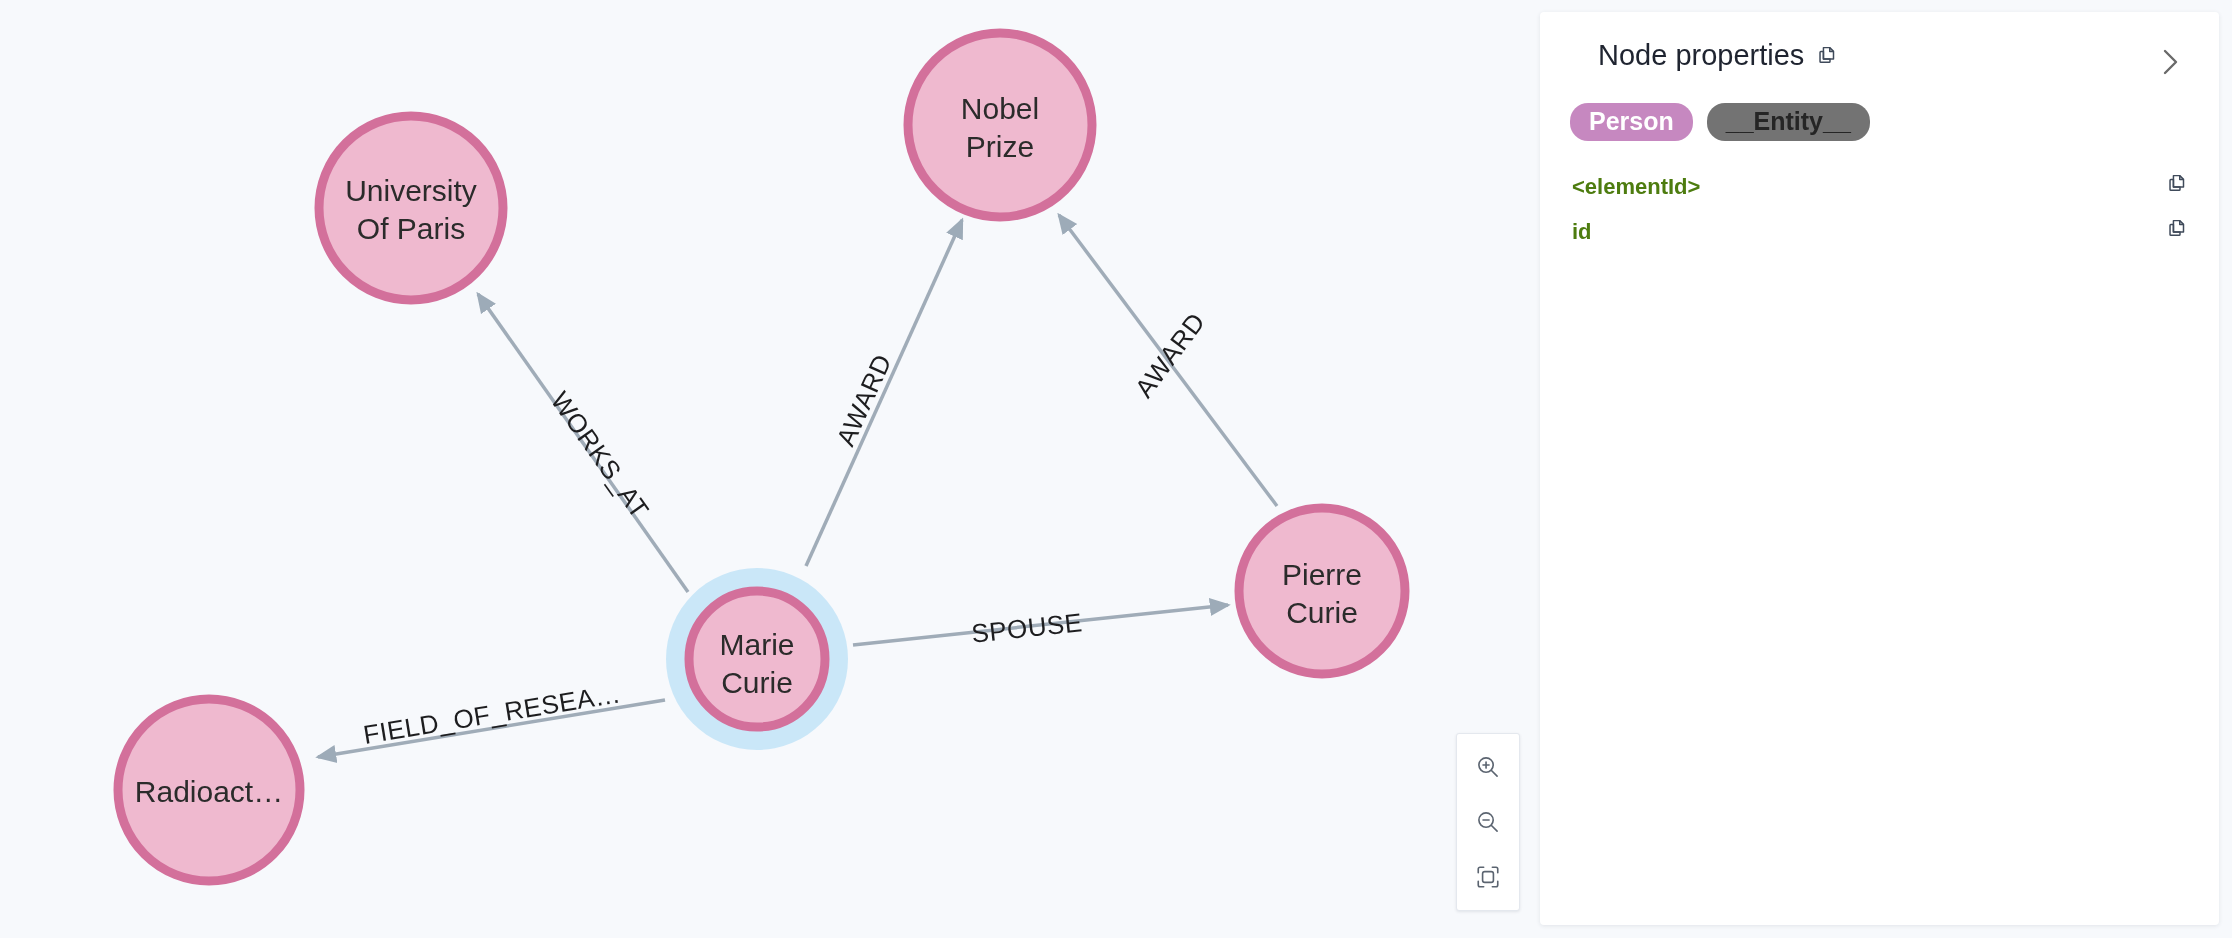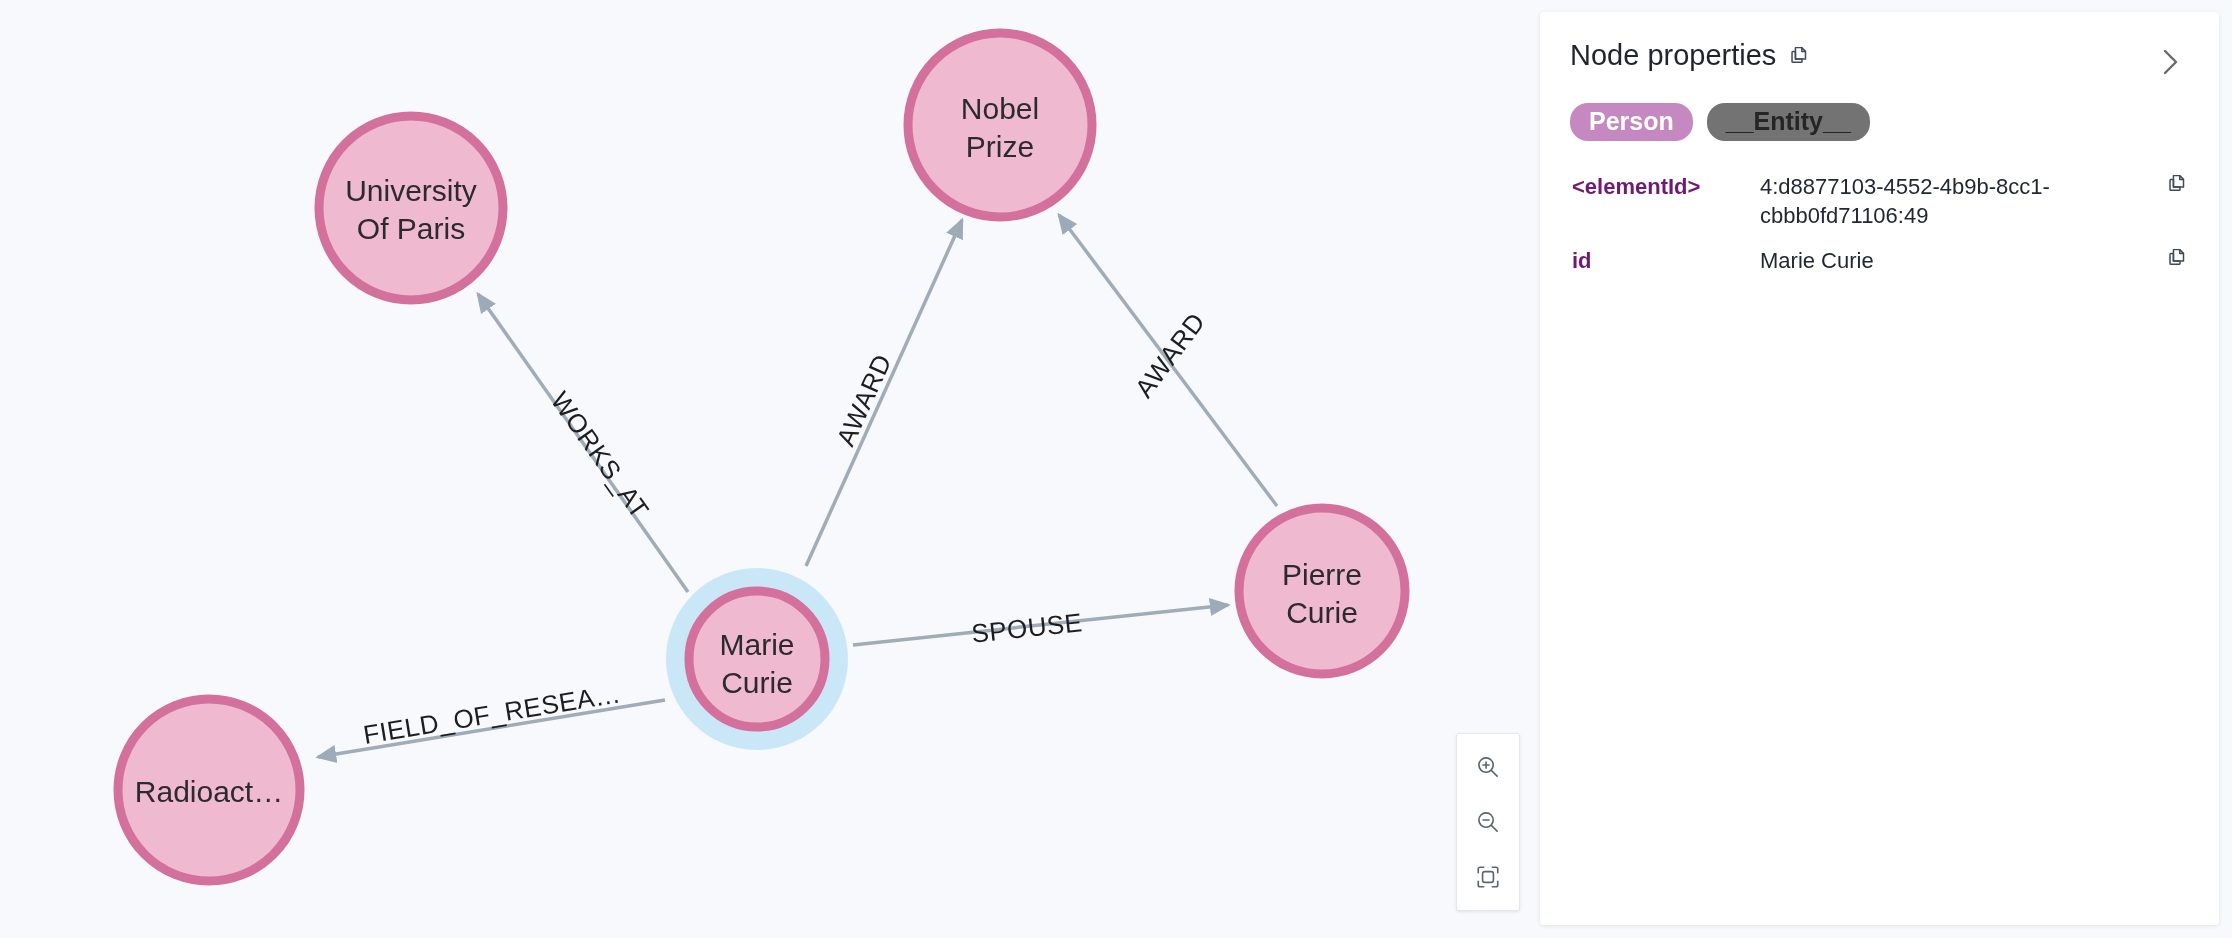--- a/index.html
+++ b/index.html
@@ -66,21 +66,21 @@
     width: 679px; height: 913px;
     background: #ffffff;
     border-radius: 4px;
     box-shadow: 0 1px 4px rgba(40,50,70,0.10);
     padding: 26px 30px 0 30px;
   }
   .panel-header-row {
     display: flex; align-items: flex-start; justify-content: space-between;
     height: 42px;
   }
-  .panel-title-wrap { display: flex; align-items: center; gap: 12px; }
+  .panel-title-wrap { display: flex; align-items: center; gap: 12px; margin-left: 28px; }
   .panel-title {
     font-size: 29px; font-weight: 400; color: #1f2430;
     line-height: 34px;
   }
   .hdr-copy-icon { display: block; margin-top: 4px; cursor: pointer; }
   .panel-collapse {
     cursor: pointer; padding: 4px 6px 4px 10px; line-height: 0;
   }
 
   .chip-row { display: flex; gap: 14px; margin-top: 23px; }
@@ -98,21 +98,21 @@
   .prop-table { margin-top: 24px; width: 100%; }
   .prop-row {
     display: flex; align-items: flex-start;
     padding: 7px 0 9px 0;
     position: relative;
     min-height: 44px;
   }
   .prop-row.alt { background: #f6f6f7; }
   .prop-key {
     width: 190px; flex: 0 0 190px;
-    font-size: 22px; font-weight: bold; color: #701a75;
+    font-size: 22px; font-weight: bold; color: #4d7c0f;
     line-height: 29px;
     padding-left: 2px;
   }
   .prop-val {
     flex: 1 1 auto;
     font-size: 22px; color: #222831;
     line-height: 29px;
     word-break: break-word;
     padding-right: 52px;
   }
@@ -248,34 +248,32 @@
 
     <div class="chip-row">
       <span class="chip person">Person</span>
       <span class="chip entity">__Entity__</span>
     </div>
 
     <div class="prop-table">
 
       <div class="prop-row">
         <div class="prop-key">&lt;elementId&gt;</div>
-        <div class="prop-val">4:d8877103-4552-4b9b-8cc1-cbbb0fd71106:49</div>
         <span class="row-copy-icon">
           <svg width="21" height="21" viewBox="0 0 24 24" fill="none" stroke="#3f4a5a" stroke-width="1.7" stroke-linejoin="round">
             <path d="M8.5 3 h7.2 L20 7.3 V16 H8.5 Z"></path>
             <path d="M15.7 3 v4.3 H20"></path>
             <path d="M5.6 7.5 H8.5 V16 H16 v2.8 a1 1 0 0 1 -1 1 H5.6 a1 1 0 0 1 -1 -1 V8.5 a1 1 0 0 1 1 -1 z"></path>
           </svg>
         </span>
       </div>
 
 
       <div class="prop-row">
         <div class="prop-key">id</div>
-        <div class="prop-val">Marie Curie</div>
         <span class="row-copy-icon">
           <svg width="21" height="21" viewBox="0 0 24 24" fill="none" stroke="#3f4a5a" stroke-width="1.7" stroke-linejoin="round">
             <path d="M8.5 3 h7.2 L20 7.3 V16 H8.5 Z"></path>
             <path d="M15.7 3 v4.3 H20"></path>
             <path d="M5.6 7.5 H8.5 V16 H16 v2.8 a1 1 0 0 1 -1 1 H5.6 a1 1 0 0 1 -1 -1 V8.5 a1 1 0 0 1 1 -1 z"></path>
           </svg>
         </span>
       </div>
 
     </div>

